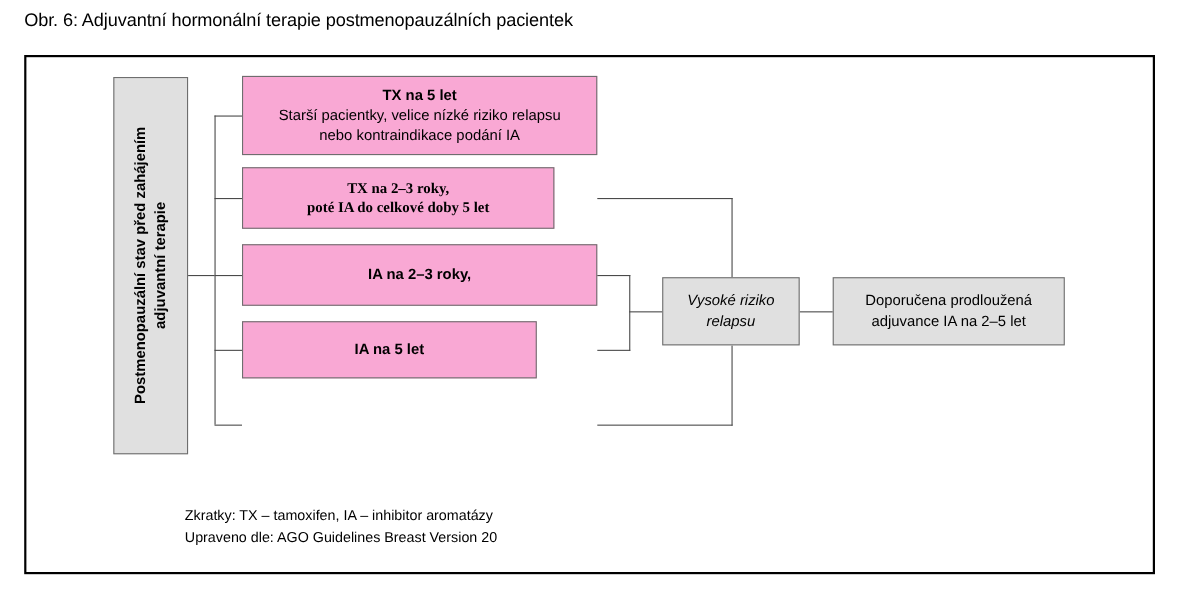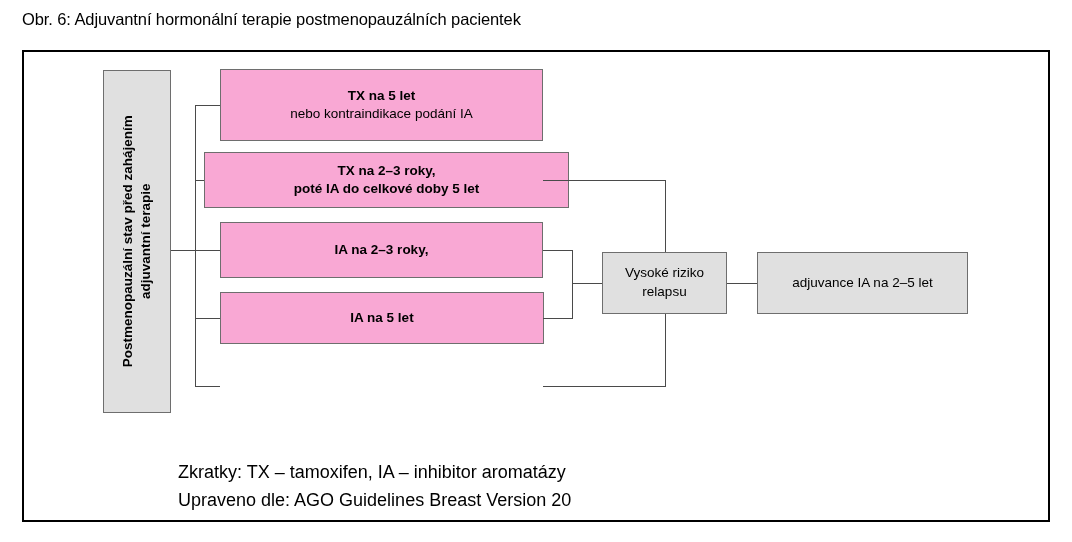--- a/index.html
+++ b/index.html
@@ -65,23 +65,22 @@
     border:1px solid #6e6e6e;
     box-sizing:border-box;
     display:flex;flex-direction:column;
     align-items:center;justify-content:center;
     text-align:center;
     font-size:13.5px;line-height:1.4;
   }
 
   .note{
     position:absolute;
-    font-size:18px;line-height:1.55;
+    font-size:13px;line-height:1.55;
     white-space:nowrap;
-    margin-left:10px;
   }
 </style>
 </head>
 <body>
 
 <div id="root">
 
   <div class="title">Obr. 6: Adjuvantní hormonální terapie postmenopauzálních pacientek</div>
 
   <div class="frame"></div>
@@ -98,55 +97,57 @@
   <div class="ln lnv" style="left:195px;top:105px;width:1px;height:281px;"></div>
 
   <div class="ln lnh" style="left:195px;top:105px;width:25px;height:1px;"></div>
   <div class="ln lnh" style="left:195px;top:180px;width:25px;height:1px;"></div>
   <div class="ln lnh" style="left:195px;top:250px;width:25px;height:1px;"></div>
   <div class="ln lnh" style="left:195px;top:318px;width:25px;height:1px;"></div>
   <div class="ln lnh" style="left:195px;top:386px;width:25px;height:1px;"></div>
 
   <div class="box" style="left:220px;top:69px;width:323px;height:72px;">
     <div class="hd">TX na 5 let</div>
+    <div class="ln2">Starší pacientky, velice nízké riziko relapsu</div>
     <div class="ln2">nebo kontraindikace podání IA</div>
   </div>
 
-  <div class="box" style="left:204px;top:152px;width:365px;height:56px;">
+  <div class="box" style="left:220px;top:152px;width:284px;height:56px;font-family:Liberation Serif, serif;">
     <div class="bd">TX na 2–3 roky,</div>
     <div class="bd">poté IA do celkové doby 5 let</div>
   </div>
 
   <div class="box" style="left:220px;top:222px;width:323px;height:56px;">
     <div class="bd">IA na 2–3 roky,</div>
   </div>
 
-  <div class="box" style="left:220px;top:292px;width:324px;height:52px;">
+  <div class="box" style="left:220px;top:292px;width:268px;height:52px;">
     <div class="bd">IA na 5 let</div>
   </div>
 
 
   <div class="ln lnh" style="left:543px;top:180px;width:123px;height:1px;"></div>
   <div class="ln lnh" style="left:543px;top:386px;width:123px;height:1px;"></div>
   <div class="ln lnv" style="left:665px;top:180px;width:1px;height:73px;"></div>
   <div class="ln lnv" style="left:665px;top:314px;width:1px;height:73px;"></div>
 
   <div class="ln lnh" style="left:543px;top:250px;width:30px;height:1px;"></div>
   <div class="ln lnh" style="left:543px;top:318px;width:30px;height:1px;"></div>
   <div class="ln lnv" style="left:572px;top:250px;width:1px;height:69px;"></div>
   <div class="ln lnh" style="left:572px;top:283px;width:31px;height:1px;"></div>
 
   <div class="ln lnh" style="left:727px;top:283px;width:31px;height:1px;"></div>
 
-  <div class="rbox" style="left:602px;top:252px;width:125px;height:62px;">
+  <div class="rbox" style="left:602px;top:252px;width:125px;height:62px;font-style:italic;">
     <div>Vysoké riziko</div>
     <div>relapsu</div>
   </div>
 
   <div class="rbox" style="left:757px;top:252px;width:211px;height:62px;">
+    <div>Doporučena prodloužená</div>
     <div>adjuvance IA na 2–5 let</div>
   </div>
 
   <div class="note" style="left:168px;top:459px;">
     <div>Zkratky: TX – tamoxifen, IA – inhibitor aromatázy</div>
     <div>Upraveno dle: AGO Guidelines Breast Version 20</div>
   </div>
 
 </div>
 

